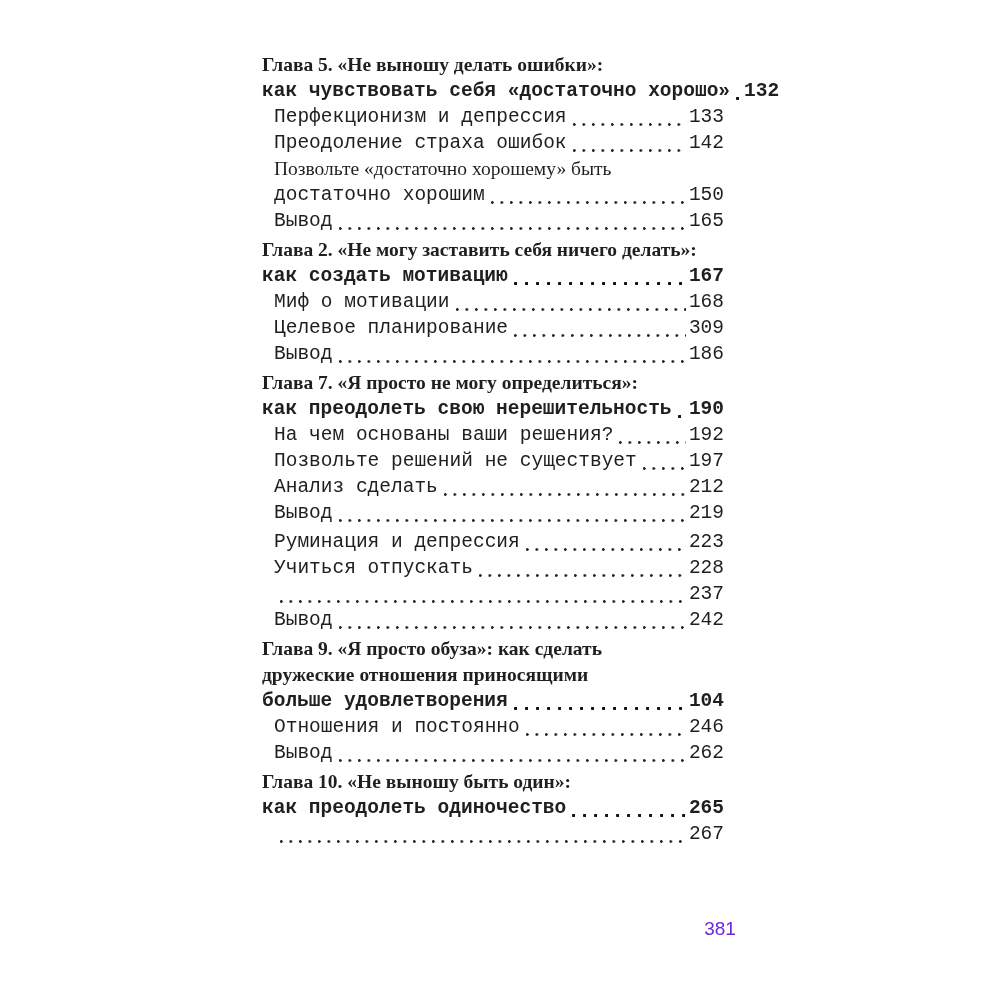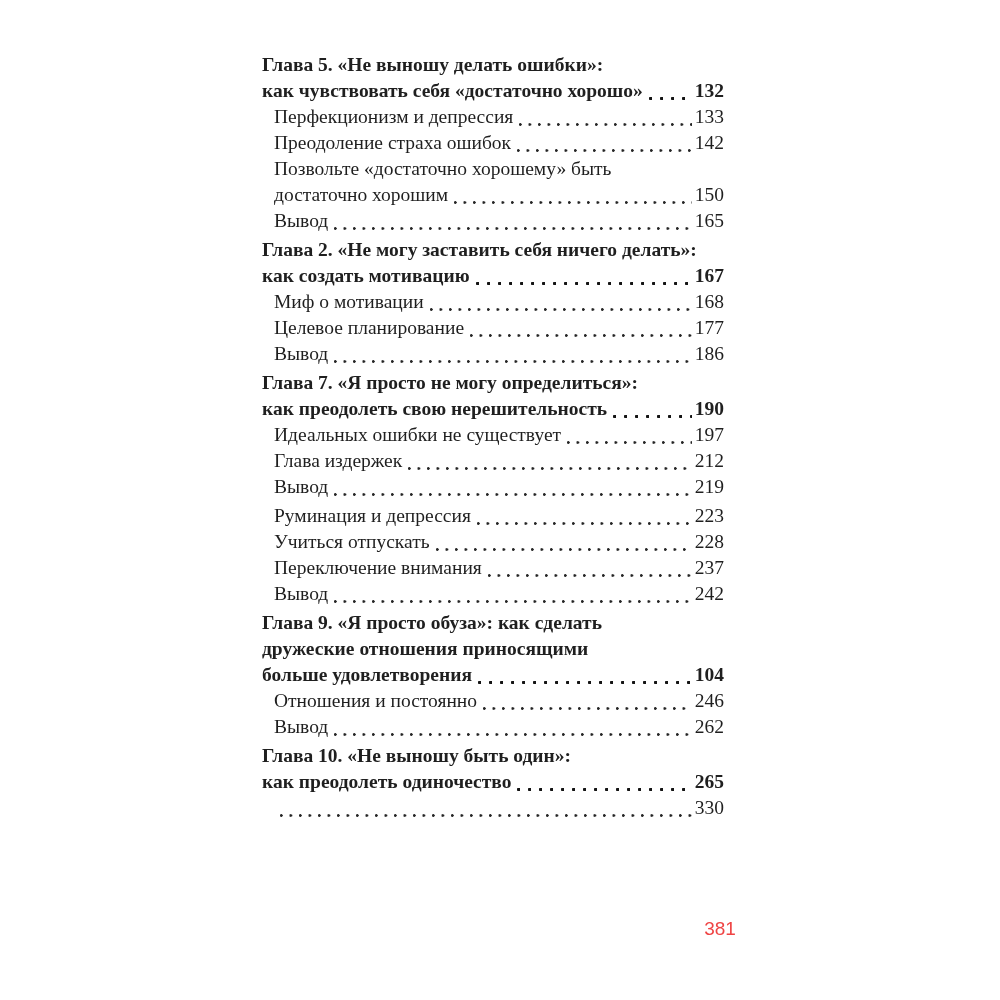--- a/index.html
+++ b/index.html
@@ -28,20 +28,21 @@
   .section { margin-bottom: 3px; }
   .section-heading { font-weight: bold; }
   .line {
     font-size: 19.5px;
     line-height: 26px;
     white-space: nowrap;
   }
   .row {
     display: flex;
     align-items: flex-start;
+    font-family: Liberation Mono, monospace;
   }
   .row .title { flex: none; }
   .entry-line { margin-left: 12px; }
   .leader {
     flex: 1 1 auto;
     align-self: stretch;
     position: relative;
     min-width: 14px;
   }
   .leader::before {
@@ -63,21 +64,21 @@
   .pageno { flex: none; }
   .folio {
     position: absolute;
     left: 688px;
     top: 916px;
     width: 64px;
     text-align: center;
     font-family: "Liberation Sans", sans-serif;
     font-size: 19px;
     line-height: 26px;
-    color: #ef4444;
+    color: #6d28d9;
   }
 </style>
 </head>
 <body>
 
 <div class="page">
   <div class="toc">
       <div class="section">
         <div class="section-heading">
           <div class="line">Глава 5. «Не выношу делать ошибки»:</div>
@@ -122,46 +123,51 @@
         </div>
         <div class="section-entries">
           <div class="line row entry-line">
             <span class="title">Миф о мотивации</span>
             <span class="leader"></span>
             <span class="pageno">168</span>
           </div>
           <div class="line row entry-line">
             <span class="title">Целевое планирование</span>
             <span class="leader"></span>
-            <span class="pageno">177</span>
+            <span class="pageno">309</span>
           </div>
           <div class="line row entry-line">
             <span class="title">Вывод</span>
             <span class="leader"></span>
             <span class="pageno">186</span>
           </div>
         </div>
       </div>
       <div class="section">
         <div class="section-heading">
           <div class="line">Глава 7. «Я просто не могу определиться»:</div>
           <div class="line row ">
             <span class="title">как преодолеть свою нерешительность</span>
             <span class="leader"></span>
             <span class="pageno">190</span>
           </div>
         </div>
         <div class="section-entries">
           <div class="line row entry-line">
-            <span class="title">Идеальных ошибки не существует</span>
+            <span class="title">На чем основаны ваши решения?</span>
+            <span class="leader"></span>
+            <span class="pageno">192</span>
+          </div>
+          <div class="line row entry-line">
+            <span class="title">Позвольте решений не существует</span>
             <span class="leader"></span>
             <span class="pageno">197</span>
           </div>
           <div class="line row entry-line">
-            <span class="title">Глава издержек</span>
+            <span class="title">Анализ сделать</span>
             <span class="leader"></span>
             <span class="pageno">212</span>
           </div>
           <div class="line row entry-line">
             <span class="title">Вывод</span>
             <span class="leader"></span>
             <span class="pageno">219</span>
           </div>
         </div>
       </div>
@@ -171,21 +177,20 @@
             <span class="title">Руминация и депрессия</span>
             <span class="leader"></span>
             <span class="pageno">223</span>
           </div>
           <div class="line row entry-line">
             <span class="title">Учиться отпускать</span>
             <span class="leader"></span>
             <span class="pageno">228</span>
           </div>
           <div class="line row entry-line">
-            <span class="title">Переключение внимания</span>
             <span class="leader"></span>
             <span class="pageno">237</span>
           </div>
           <div class="line row entry-line">
             <span class="title">Вывод</span>
             <span class="leader"></span>
             <span class="pageno">242</span>
           </div>
         </div>
       </div>
@@ -217,19 +222,19 @@
           <div class="line">Глава 10. «Не выношу быть один»:</div>
           <div class="line row ">
             <span class="title">как преодолеть одиночество</span>
             <span class="leader"></span>
             <span class="pageno">265</span>
           </div>
         </div>
         <div class="section-entries">
           <div class="line row entry-line">
             <span class="leader"></span>
-            <span class="pageno">330</span>
+            <span class="pageno">267</span>
           </div>
         </div>
       </div>
     </div>
   <div class="folio">381</div>
 </div>
 
 </body></html>

